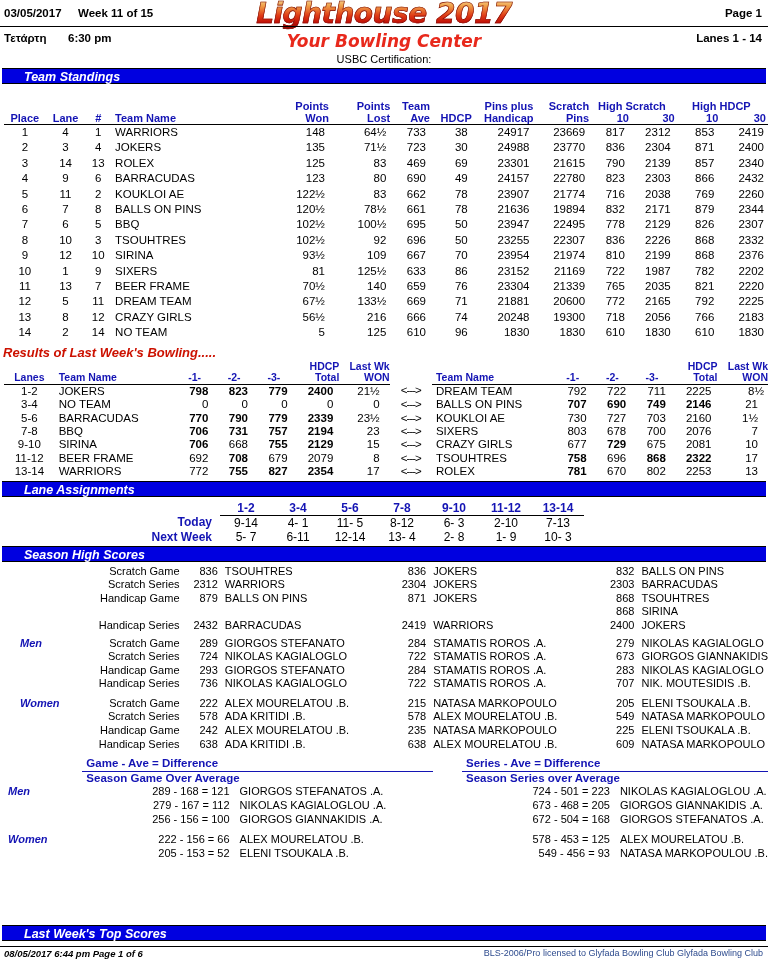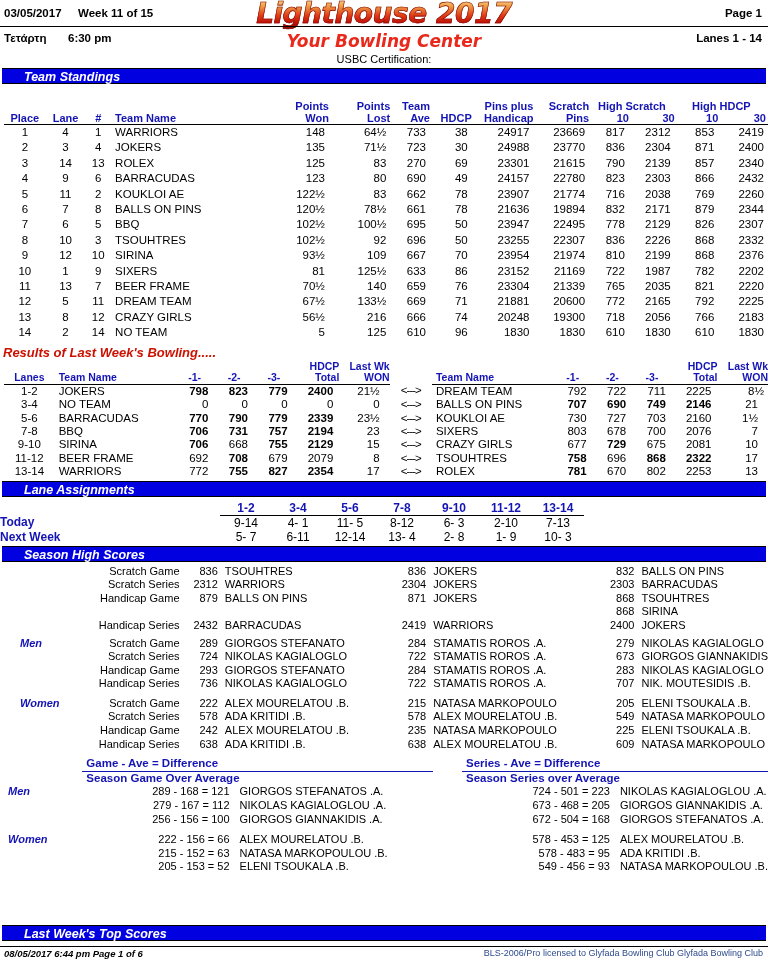--- a/index.html
+++ b/index.html
@@ -66,21 +66,21 @@
   }
   .results{margin-left:4px;}
   .results td{height:13.4px;line-height:13.4px;font-size:11.5px;}
   .results .hd td{font-size:10.5px;line-height:11.5px;height:11.5px;}
   .arrow{font-size:10px;letter-spacing:-1px;padding:0 6px;}
 
   
   .lanes{margin:4px 0 0 0;width:100%;}
   .lanes td{height:14px;line-height:14px;font-size:12px;}
   .lanes .lcell{width:52px;text-align:center;}
-  .lanes .lbl{text-align:left;padding-right:8px;}
+  .lanes .lbl{text-align:right;padding-right:8px;}
 
   
   .shs{margin-left:16px;margin-top:3px;}
   .shs td{height:13.6px;line-height:13.6px;font-size:11px;}
   .shs .cat{text-align:right;padding-right:8px;}
   .shs .sc{text-align:right;width:34px;padding-right:7px;}
   .shs .nm{text-align:left;}
   .shs .gap{width:36px;}
   .grp{color:#1414b4;font-weight:bold;font-style:italic;font-size:11.5px;}
 
@@ -185,21 +185,21 @@
           <td class="r" style="padding-right:4px">871</td>
           <td class="r" style="padding-right:4px">2400</td>
         </tr>
         <tr>
           <td class="c">3</td>
           <td class="c">14</td>
           <td class="c">13</td>
           <td class="l" style="padding-left:4px">ROLEX</td>
           <td class="r" style="padding-right:4px">125</td>
           <td class="r" style="padding-right:4px">83</td>
-          <td class="r" style="padding-right:4px">270</td>
+          <td class="r" style="padding-right:4px">469</td>
           <td class="r" style="padding-right:4px">69</td>
           <td class="r" style="padding-right:4px">23301</td>
           <td class="r" style="padding-right:4px">21615</td>
           <td class="r" style="padding-right:4px">790</td>
           <td class="r" style="padding-right:4px">2139</td>
           <td class="r" style="padding-right:4px">857</td>
           <td class="r" style="padding-right:4px">2340</td>
         </tr>
         <tr>
           <td class="c">4</td>
@@ -788,28 +788,20 @@
         <tr>
           <td class="grp" style="padding-left:4px">Women</td>
           <td class="eq">222 - 156 = 66</td>
           <td class="l">ALEX MOURELATOU .B.</td>
           <td class="gap2"></td>
           <td class="eq">578 - 453 = 125</td>
           <td class="l">ALEX MOURELATOU .B.</td>
         </tr>
         <tr>
           <td class="grp" style="padding-left:4px"></td>
-          <td class="eq">215 - 152 = 63</td>
-          <td class="l">NATASA MARKOPOULOU .B.</td>
-          <td class="gap2"></td>
-          <td class="eq">578 - 483 = 95</td>
-          <td class="l">ADA KRITIDI .B.</td>
-        </tr>
-        <tr>
-          <td class="grp" style="padding-left:4px"></td>
           <td class="eq">205 - 153 = 52</td>
           <td class="l">ELENI TSOUKALA .B.</td>
           <td class="gap2"></td>
           <td class="eq">549 - 456 = 93</td>
           <td class="l">NATASA MARKOPOULOU .B.</td>
         </tr>
       </tbody>
   </table>
 
   <div class="bar" style="position:absolute;left:2px;right:2px;bottom:21px;margin:0">Last Week's Top Scores</div>

